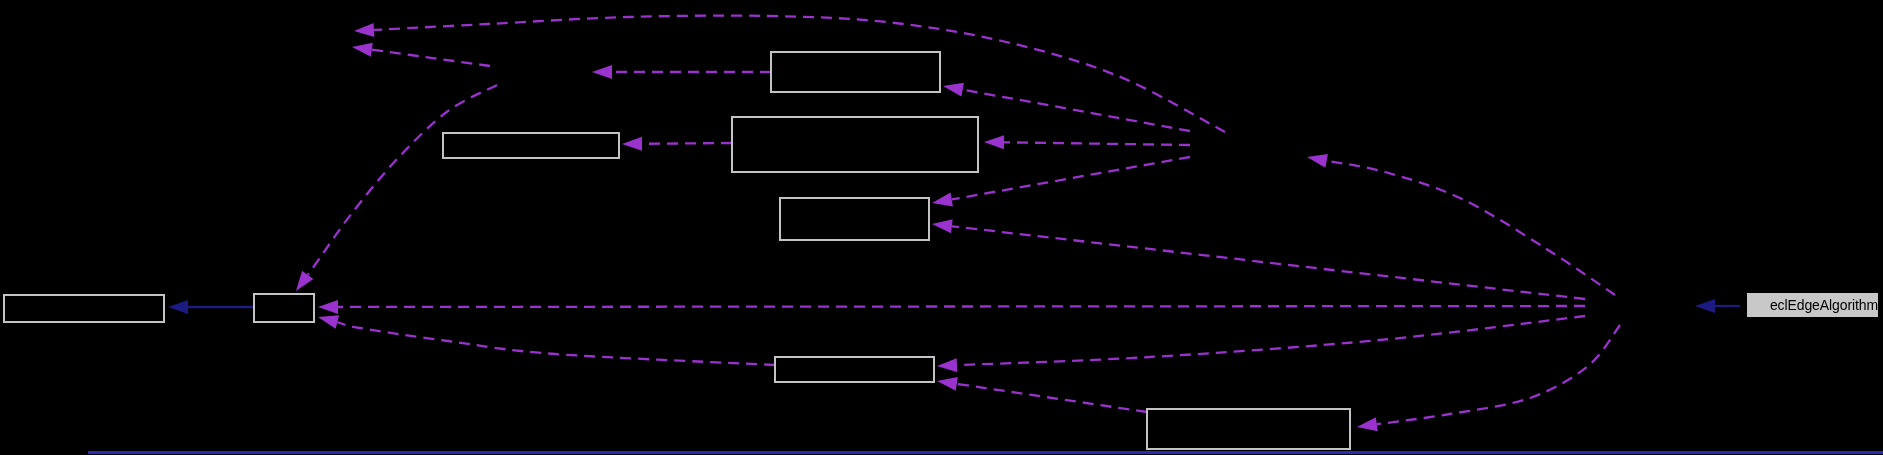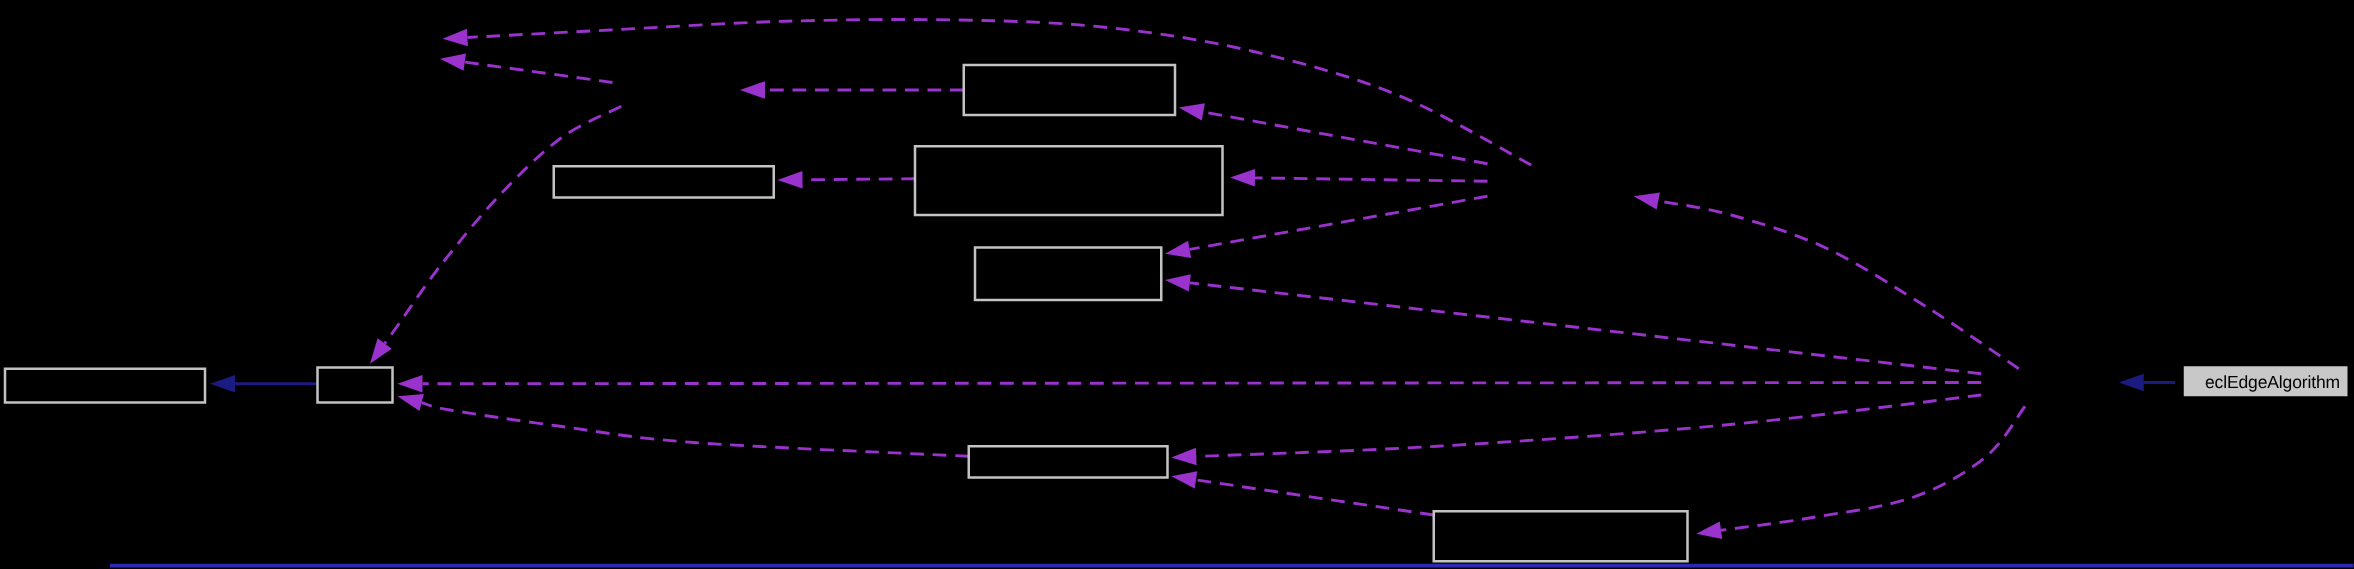--- a/index.html
+++ b/index.html
@@ -1,20 +1,20 @@
 <!DOCTYPE html>
 <html><head>
 <meta charset="utf-8">
 <style>
   html,body{margin:0;padding:0;background:#000;}
   body{width:1883px;height:455px;position:relative;overflow:hidden;
        font-family:"Liberation Sans","DejaVu Sans",sans-serif;}
   .stage{position:absolute;left:0;top:0;width:1883px;height:455px;}
   svg{position:absolute;left:0;top:0;}
-  .hl-node{position:absolute;display:flex;align-items:center;justify-content:center;
+  .hl-node{position:absolute;display:flex;align-items:center;justify-content:flex-end;
            font-size:14px;letter-spacing:-0.1px;white-space:nowrap;box-sizing:border-box;padding-left:11px;}
 </style>
 </head>
 <body>
 
 <div class="stage">
   <svg id="graph-svg" width="1883" height="455" viewBox="0 0 1883 455">
       <rect x="0" y="0" width="1883" height="455" fill="#000000"></rect>
       <path d="M 1740 306 L 1715 306" fill="none" stroke="#1b1b82" stroke-width="2.3"></path>
       <polygon points="1695,306 1715,299 1715,313" fill="#1b1b82"></polygon>

